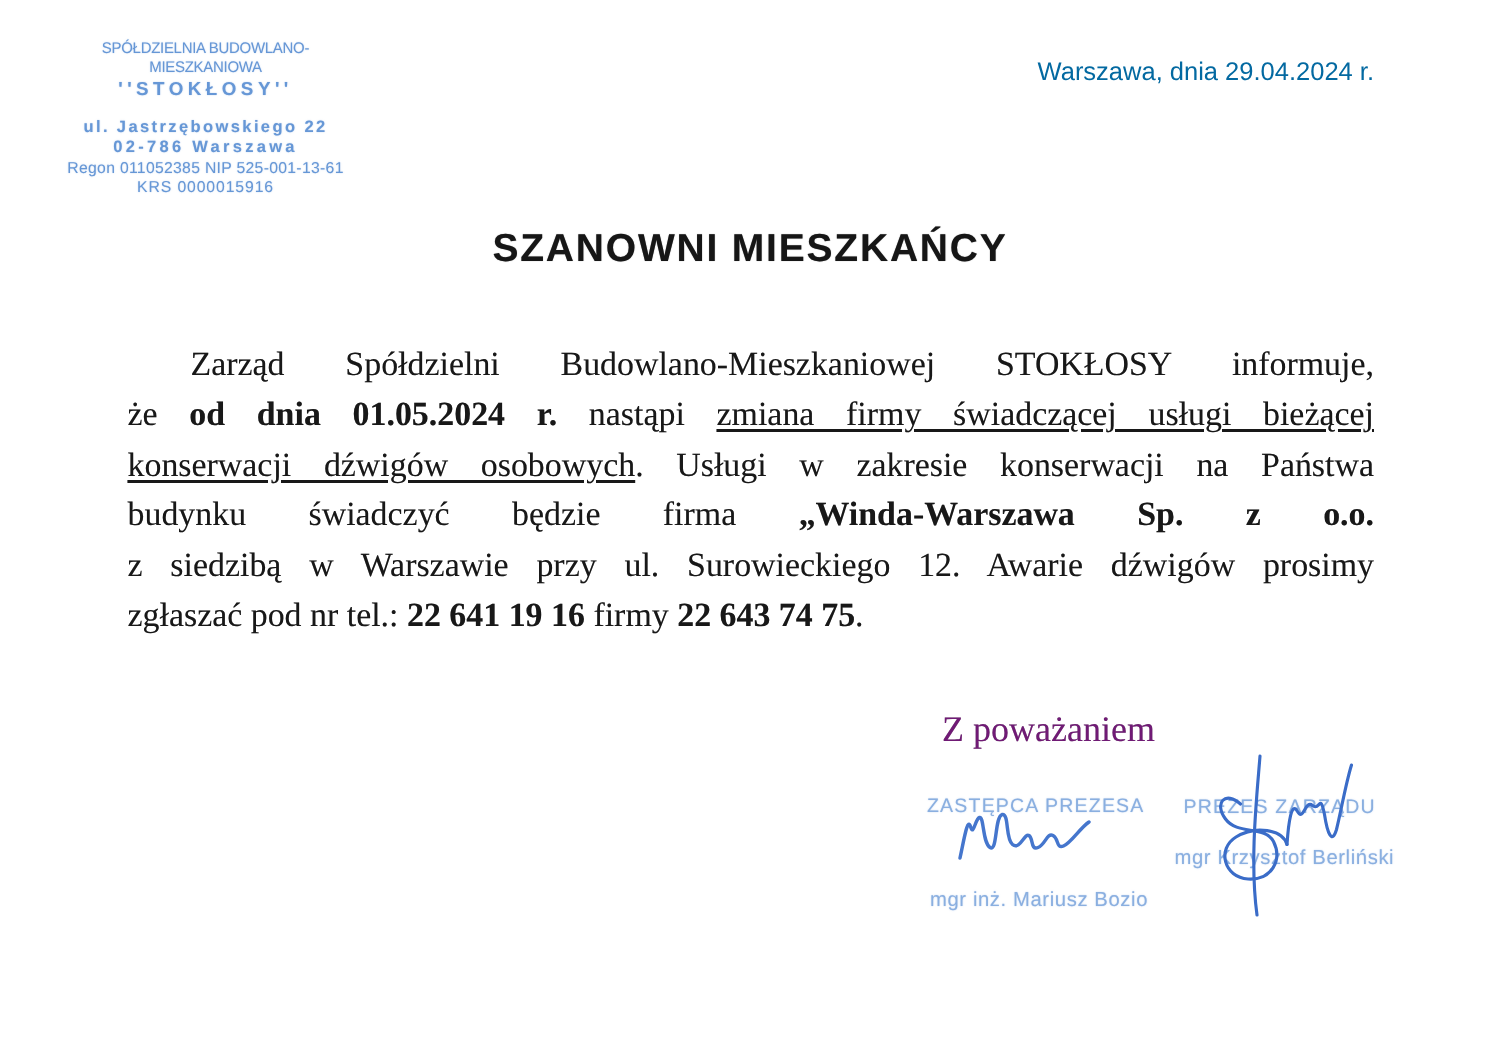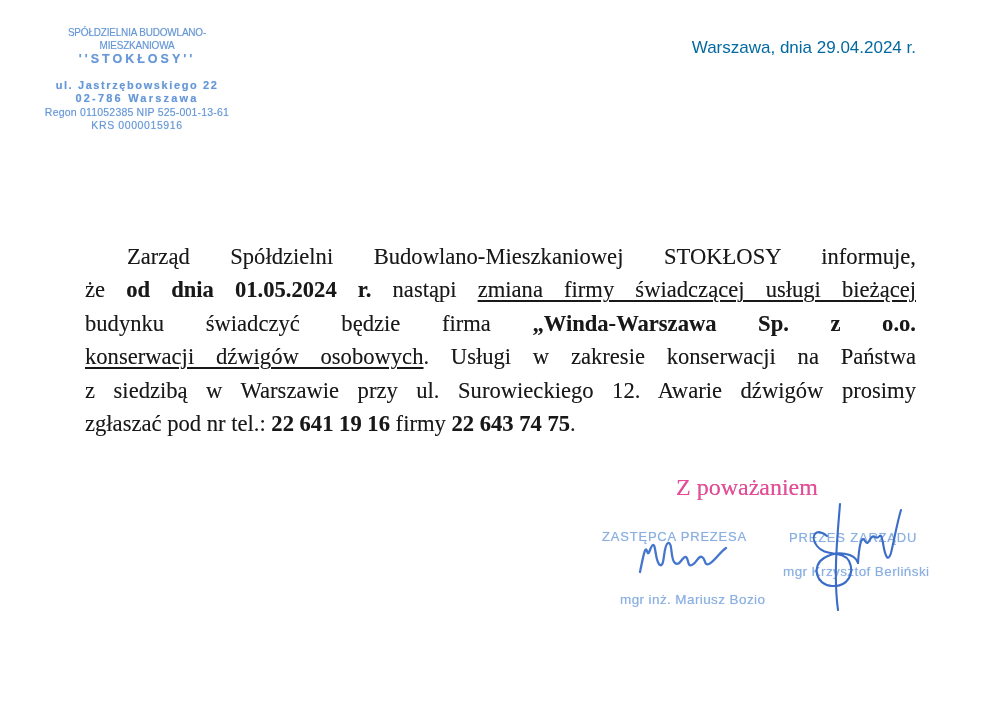--- a/index.html
+++ b/index.html
@@ -31,43 +31,42 @@
   
   .heading{
     position:absolute;top:150px;left:0;width:100%;margin:0;text-align:center;
     font-family:"Liberation Sans", sans-serif;font-weight:bold;
     font-size:26px;letter-spacing:1.2px;color:#161616;
     text-shadow:0 0 .6px rgba(0,0,0,.5);
   }
 
   
   .body-text{
-    position:absolute;left:85px;top:240px;width:831px;
+    position:absolute;left:85px;top:226px;width:831px;
     font-size:22.6px;line-height:33.4px;color:#181818;
     text-shadow:0 0 .4px rgba(0,0,0,.35);
   }
   .bline{text-align:justify;text-align-last:justify;white-space:normal;}
   .bline.first{text-indent:42px;}
   .bline.last{text-align-last:left;}
   .b{font-weight:bold;}
   .u{text-decoration:underline;text-underline-offset:3px;text-decoration-thickness:1.6px;}
 
   
   .closing{
-    position:absolute;left:628px;top:474px;font-size:24px;color:#ec4899;
+    position:absolute;left:628px;top:474px;font-size:24px;color:#701a75;
     text-shadow:0 0 .4px rgba(0,0,0,.35);
-    margin-left:48px;
   }
 
   
   .sig-label{
     position:absolute;font-family:"Liberation Sans", sans-serif;color:#8aafe0;
     text-shadow:0 0 1px rgba(140,175,224,.6);white-space:nowrap;
   }
-  .t-left  {left:602px;top:529px;font-size:13px;letter-spacing:.8px;}
+  .t-left  {left:618px;top:529px;font-size:13px;letter-spacing:.8px;}
   .n-left  {left:620px;top:592px;font-size:13.5px;letter-spacing:.4px;}
   .t-right {left:789px;top:530px;font-size:13px;letter-spacing:.8px;}
   .n-right {left:783px;top:564px;font-size:13.5px;letter-spacing:.4px;}
 
   .scrawl{position:absolute;}
   .scrawl-left{left:634px;top:538px;}
   .scrawl-right{left:797px;top:496px;}
   .scrawl path{fill:none;stroke-linecap:round;stroke-linejoin:round;}
   .scrawl-left path{stroke:#4576cd;stroke-width:2.3;}
   .scrawl-right path{stroke:#3a6cc8;stroke-width:2.1;}
@@ -81,29 +80,30 @@
     <div class="s1">SPÓŁDZIELNIA BUDOWLANO-MIESZKANIOWA</div>
     <div class="s2">''STOKŁOSY''</div>
     <div class="s3">ul. Jastrzębowskiego 22</div>
     <div class="s4">02-786 Warszawa</div>
     <div class="s5">Regon 011052385 NIP 525-001-13-61</div>
     <div class="s6">KRS 0000015916</div>
   </div>
 
   <div class="date">Warszawa, dnia 29.04.2024 r.</div>
 
+  <h1 class="heading">SZANOWNI MIESZKAŃCY</h1>
 
   <div class="body-text">
     <div class="bline first"><span>Zarząd Spółdzielni Budowlano-Mieszkaniowej STOKŁOSY informuje,</span></div>
 
     <div class="bline"><span>że </span><span class="b">od dnia 01.05.2024 r.</span><span> nastąpi </span><span class="u">zmiana firmy świadczącej usługi bieżącej</span></div>
 
+    <div class="bline"><span class="u">konserwacji dźwigów osobowych</span><span>. Usługi w zakresie konserwacji na Państwa</span></div>
+
     <div class="bline"><span>budynku świadczyć będzie firma </span><span class="b">„Winda-Warszawa Sp. z o.o.</span></div>
-
-    <div class="bline"><span class="u">konserwacji dźwigów osobowych</span><span>. Usługi w zakresie konserwacji na Państwa</span></div>
 
     <div class="bline"><span>z siedzibą w Warszawie przy ul. Surowieckiego 12. Awarie dźwigów prosimy</span></div>
 
     <div class="bline last"><span>zgłaszać pod nr tel.: </span><span class="b">22 641 19 16</span><span> firmy </span><span class="b">22 643 74 75</span><span>.</span></div>
   </div>
 
   <div class="closing">Z poważaniem</div>
 
   <div class="sig-label t-left">ZASTĘPCA PREZESA</div>
   <svg class="scrawl scrawl-left" width="102" height="40" viewBox="0 0 102 40">

